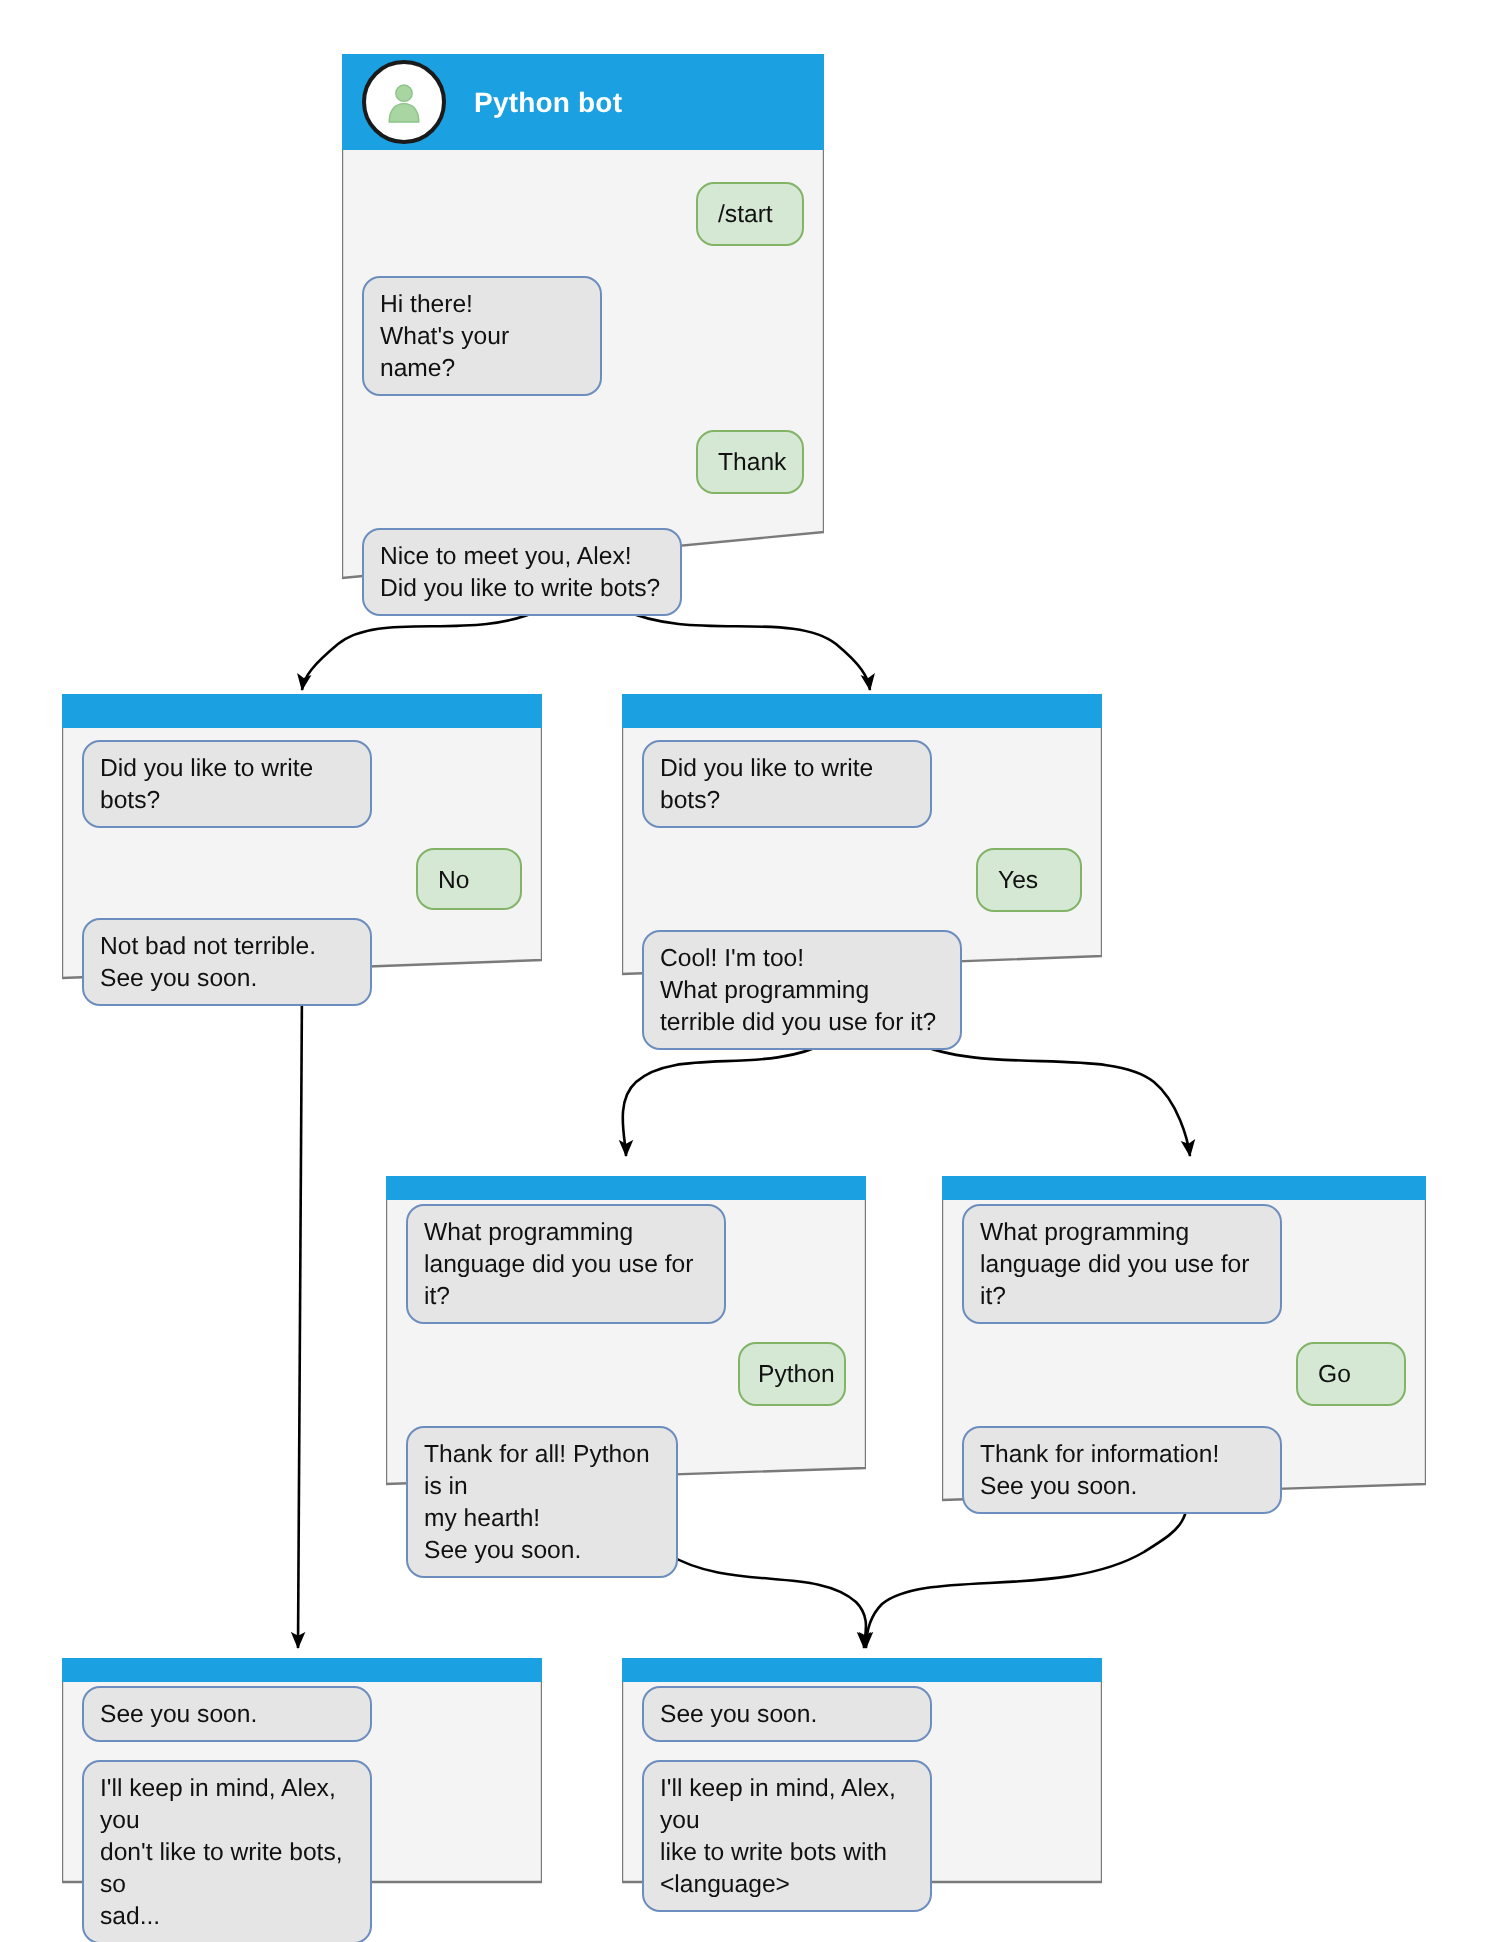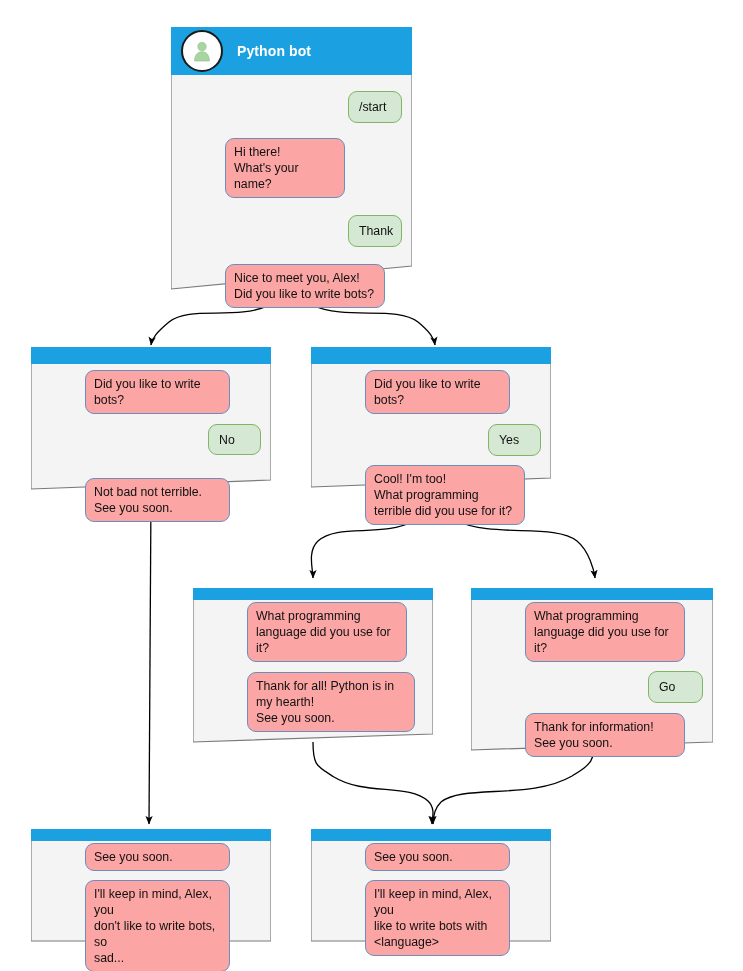--- a/index.html
+++ b/index.html
@@ -36,38 +36,38 @@
     background:#ffffff;border:2px solid #1a1a1a;
     margin-left:10px;
     display:flex;align-items:center;justify-content:center;
     flex:none;
   }
   .bot-title{
     color:#ffffff;font-size:14px;font-weight:bold;
     margin-left:14px;letter-spacing:.1px;
   }
 
-  .chat{position:absolute;left:0;right:0;bottom:0;padding-left:44px;}
+  .chat{position:absolute;left:0;right:0;bottom:0;}
 
   .row{display:flex;padding:0 10px;}
   .row.left{justify-content:flex-start;}
   .row.right{justify-content:flex-end;}
 
   .bubble{
     box-sizing:border-box;
     border-radius:9px;
     font-size:12.3px;
     line-height:16px;
     color:#111111;
     padding:5px 9px 5px 8px;
     white-space:pre-line;
     max-width:none;
   }
   .bubble.bot{
-    background:#fca5a5;
+    background:#e5e5e5;
     border:1.2px solid #6c8ebf;
   }
   .bubble.user{
     background:#d5e8d4;
     border:1.2px solid #82b366;
     text-align:left;
   }
   .bubble.user.pad{padding:9px 12px;}
 </style>
 </head>
@@ -149,21 +149,21 @@
     </svg>
     <div class="card-body">
       <div class="hdr plain"></div>
       <div class="chat" style="top:17px;height:126px;">
         <div class="row left" style="margin-top:6px;">
           <div class="bubble bot" style="width:145px;">Did you like to write bots?</div>
         </div>
         <div class="row right" style="margin-top:10px;">
           <div class="bubble user pad" style="width:53px;height:31px;box-sizing:border-box;padding:7px 0 0 10px;">No</div>
         </div>
-        <div class="row left" style="margin-top:23px;">
+        <div class="row left" style="margin-top:4px;">
           <div class="bubble bot" style="width:145px;">Not bad not terrible.
 See you soon.</div>
         </div>
       </div>
     </div>
   </div>
 
   <div class="card" style="left:311px;top:347px;width:240px;height:141px;">
     <svg class="card-shape" viewBox="0 0 240 141" preserveAspectRatio="none">
       <polygon points="0,0 240,0 240,131 0,140" fill="#f4f4f4" stroke="#7a7a7a" stroke-width="1.2"></polygon>
@@ -190,22 +190,25 @@
     <svg class="card-shape" viewBox="0 0 240 155" preserveAspectRatio="none">
       <polygon points="0,0 240,0 240,146 0,154" fill="#f4f4f4" stroke="#7a7a7a" stroke-width="1.2"></polygon>
     </svg>
     <div class="card-body">
       <div class="hdr plain" style="height:12px;"></div>
       <div class="chat" style="top:12px;height:143px;">
         <div class="row left" style="margin-top:2px;">
           <div class="bubble bot" style="width:160px;">What programming
 language did you use for it?</div>
         </div>
+        <div class="row right" style="margin-top:9px;">
+          <div class="bubble user pad" style="width:54px;height:32px;box-sizing:border-box;padding:7px 0 0 9px;">Python</div>
+        </div>
         <div class="row left" style="margin-top:10px;">
-          <div class="bubble bot" style="width:168px;">Thank for all! Python is in
+          <div class="bubble bot" style="width:136px;">Thank for all! Python is in
 my hearth!
 See you soon.</div>
         </div>
       </div>
     </div>
   </div>
 
   <div class="card" style="left:471px;top:588px;width:242px;height:163px;">
     <svg class="card-shape" viewBox="0 0 242 163" preserveAspectRatio="none">
       <polygon points="0,0 242,0 242,154 0,162" fill="#f4f4f4" stroke="#7a7a7a" stroke-width="1.2"></polygon>

